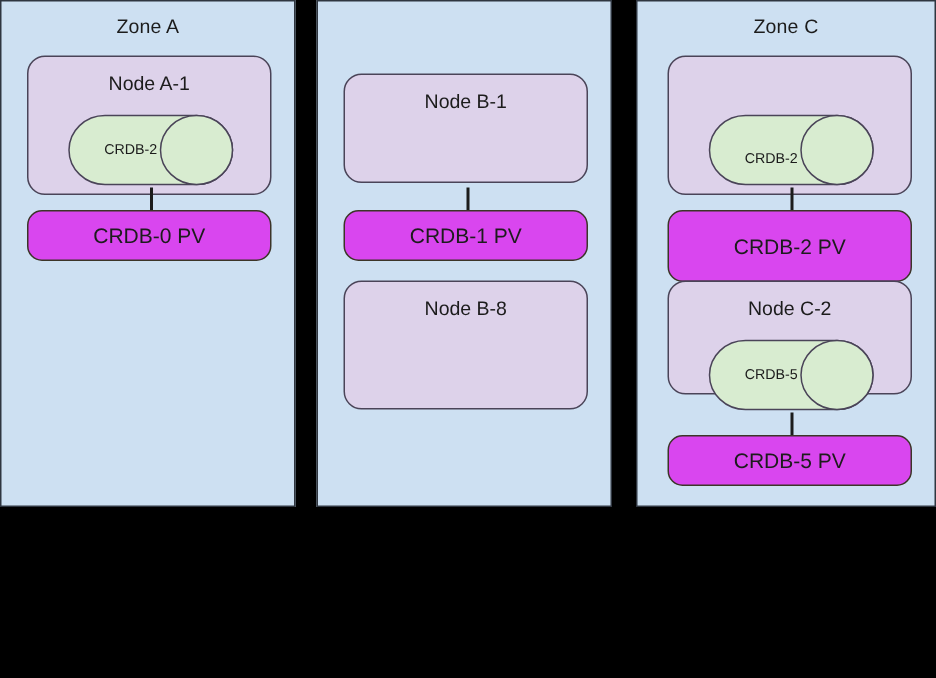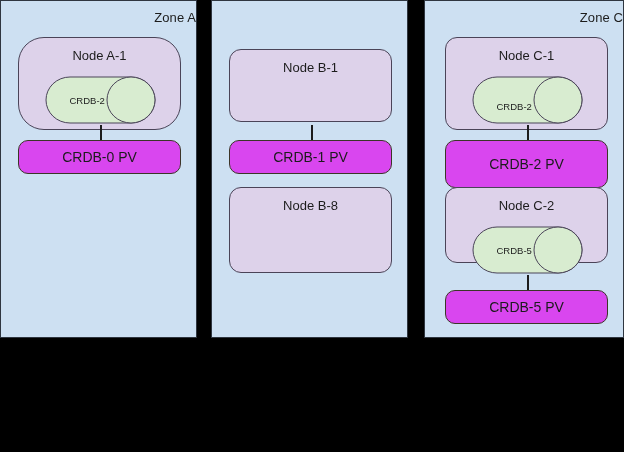--- a/index.html
+++ b/index.html
@@ -26,21 +26,21 @@
     height: 338px;
     background: #cde0f2;
     border: 1px solid #2f3640;
     box-sizing: border-box;
   }
   .zone-title {
     position: absolute;
     left: 0;
     right: 0;
     top: 9px;
-    text-align: right;
+    text-align: center;
     font-size: 13px;
     color: #1c1c1c;
     letter-spacing: 0.1px;
   }
 
   .node {
     position: absolute;
     background: #ddd2ea;
     border: 1px solid #4a4458;
     border-radius: 12px;
@@ -91,21 +91,21 @@
   }
 </style>
 </head>
 <body>
 
 <div id="canvas">
 
   <div class="zone" style="left:0px; width:197px;">
     <div class="zone-title">Zone A</div>
 
-    <div class="node" style="left:17px; top:36px; width:163px; height:93px;border-radius:26px;">
+    <div class="node" style="left:17px; top:36px; width:163px; height:93px;">
       <div class="node-title">Node A-1</div>
 
       <div class="cyl" style="left:26px; top:38px; width:111px; height:48px;">
         <svg width="111" height="48" viewBox="0 0 111 48">
           <path d="M25 1 H86 A24 23 0 0 1 86 47 H25 A24 23 0 0 1 25 1 Z" fill="#d8ecd0" stroke="#4a4458" stroke-width="1"></path>
           <ellipse cx="86" cy="24" rx="24" ry="23" fill="#d8ecd0" stroke="#4a4458" stroke-width="1"></ellipse>
         </svg>
         <div class="cyl-label">CRDB-2</div>
       </div>
     </div>
@@ -128,21 +128,20 @@
 
     <div class="node" style="left:17px; top:186px; width:163px; height:86px;">
       <div class="node-title">Node B-8</div>
     </div>
   </div>
 
   <div class="zone" style="left:424px; width:200px;">
     <div class="zone-title">Zone C</div>
 
     <div class="node" style="left:20px; top:36px; width:163px; height:93px;">
-      <div class="node-title">Node C-1</div>
 
       <div class="cyl" style="left:26px; top:38px; width:111px; height:60px;text-decoration:underline;">
         <svg width="111" height="48" viewBox="0 0 111 48">
           <path d="M25 1 H86 A24 23 0 0 1 86 47 H25 A24 23 0 0 1 25 1 Z" fill="#d8ecd0" stroke="#4a4458" stroke-width="1"></path>
           <ellipse cx="86" cy="24" rx="24" ry="23" fill="#d8ecd0" stroke="#4a4458" stroke-width="1"></ellipse>
         </svg>
         <div class="cyl-label">CRDB-2</div>
       </div>
     </div>
 

